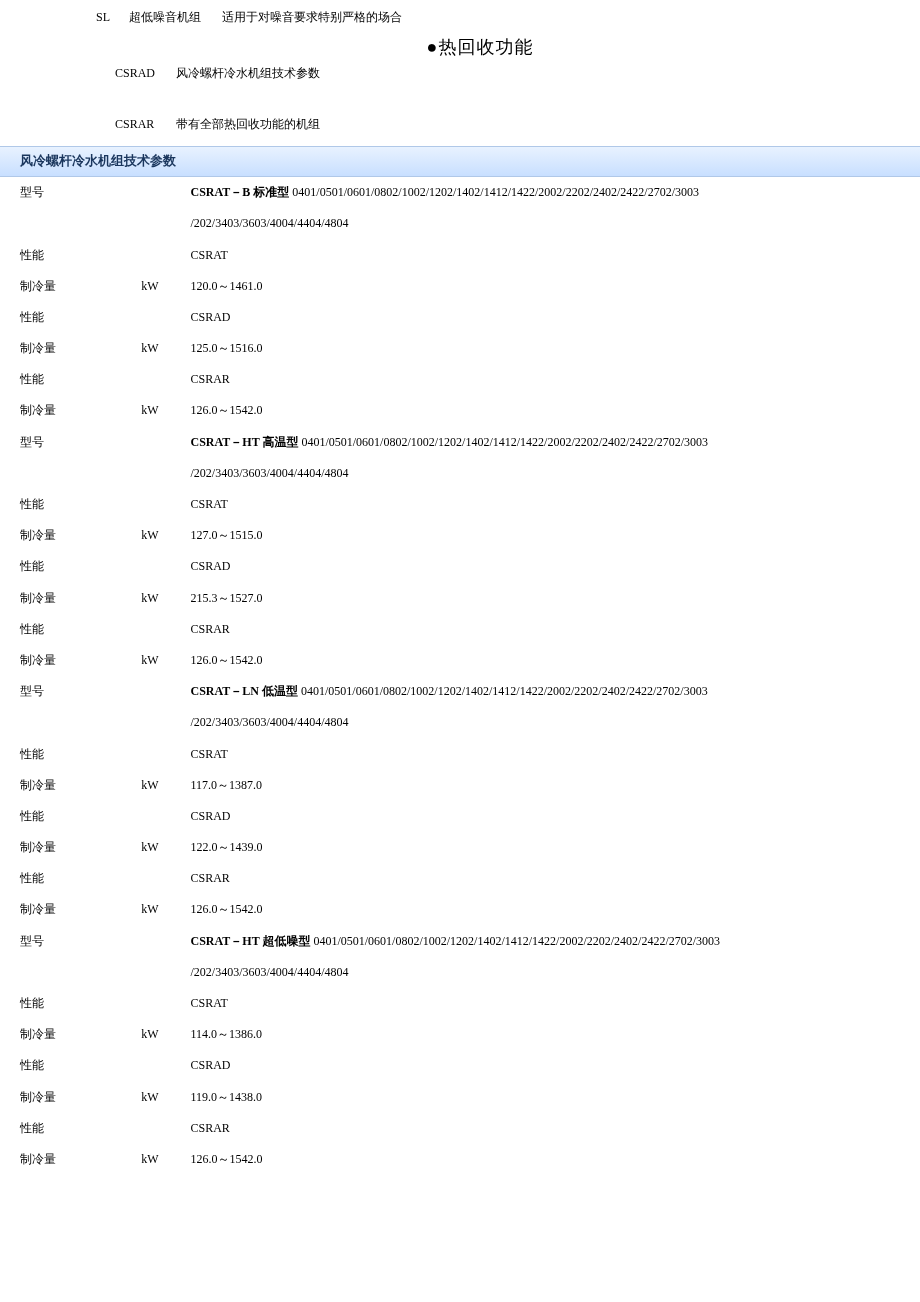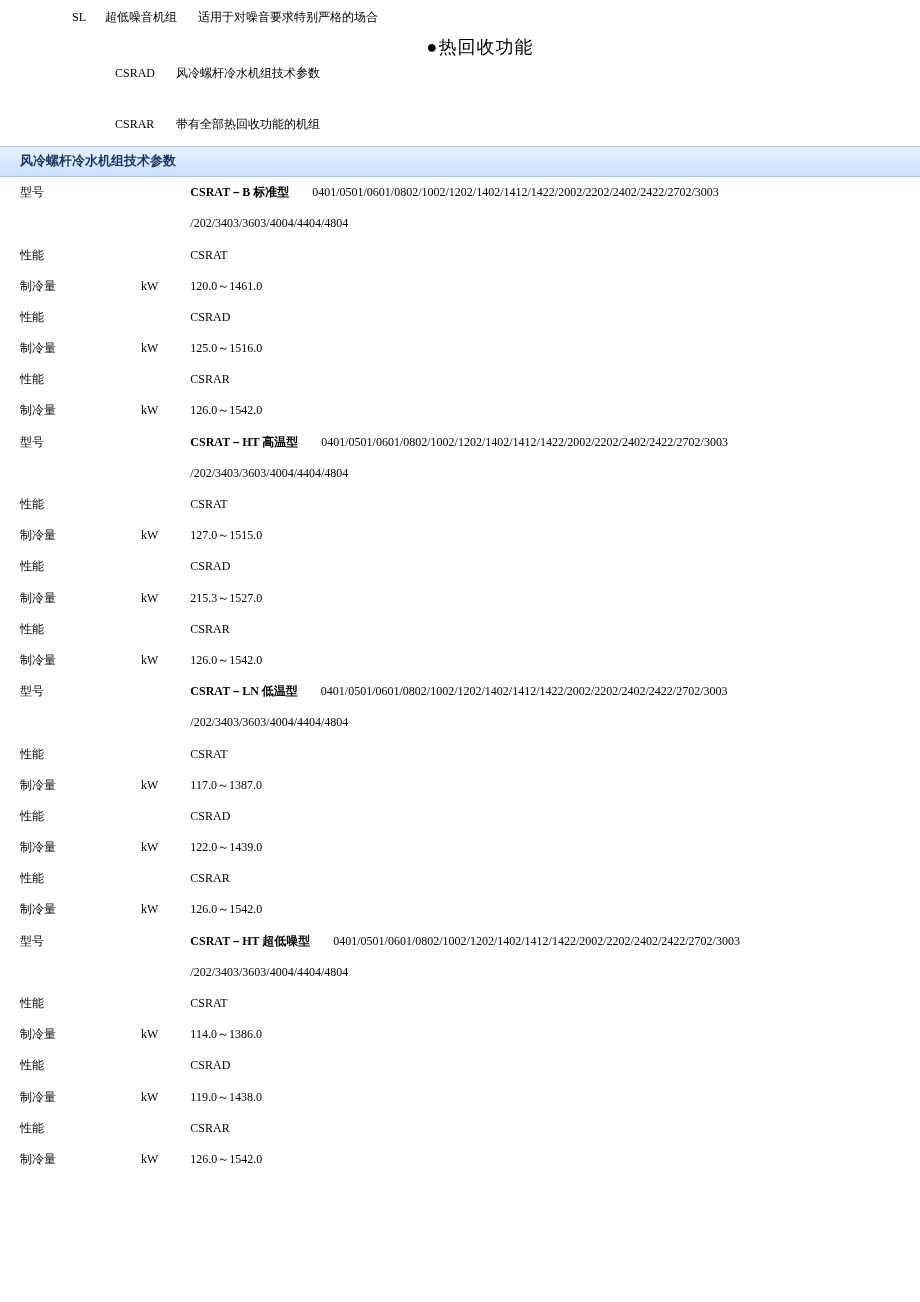--- a/index.html
+++ b/index.html
@@ -6,21 +6,21 @@
   body {
     width: 920px;
     font-family: "SimSun", "宋体", serif;
     font-size: 12px;
     color: #000;
     background: #fff;
     line-height: 1.6;
   }
   .page { width: 920px; }
   .top-line {
-    padding: 8px 0 4px 72px;
+    padding: 8px 0 4px 96px;
     font-size: 12px;
   }
   .top-line .code { display: inline-block; width: 30px; }
   .top-line .label { display: inline-block; width: 90px; }
   .heading {
     padding: 2px 0 2px 40px;
     font-family: "SimSun", "宋体", serif;
     font-size: 18px;
     font-weight: normal;
     letter-spacing: 1px;
@@ -61,21 +61,21 @@
     padding-left: 20px;
   }
   table.spec td.col2 {
     width: 50px;
   }
   table.spec td.col3 {
     width: 730px;
   }
   .model-row td { padding-top: 8px; }
   .model-cell .boldpart { font-weight: bold; }
-  .model-cell .rest { font-weight: normal; padding-left: 20px; }
+  .model-cell .rest { font-weight: normal; }
 </style>
 </head>
 <body>
 
 <div class="page">
 
   <div class="top-line">
     <span class="code">SL</span>
     <span class="label">超低噪音机组</span>
     <span>适用于对噪音要求特别严格的场合</span>

